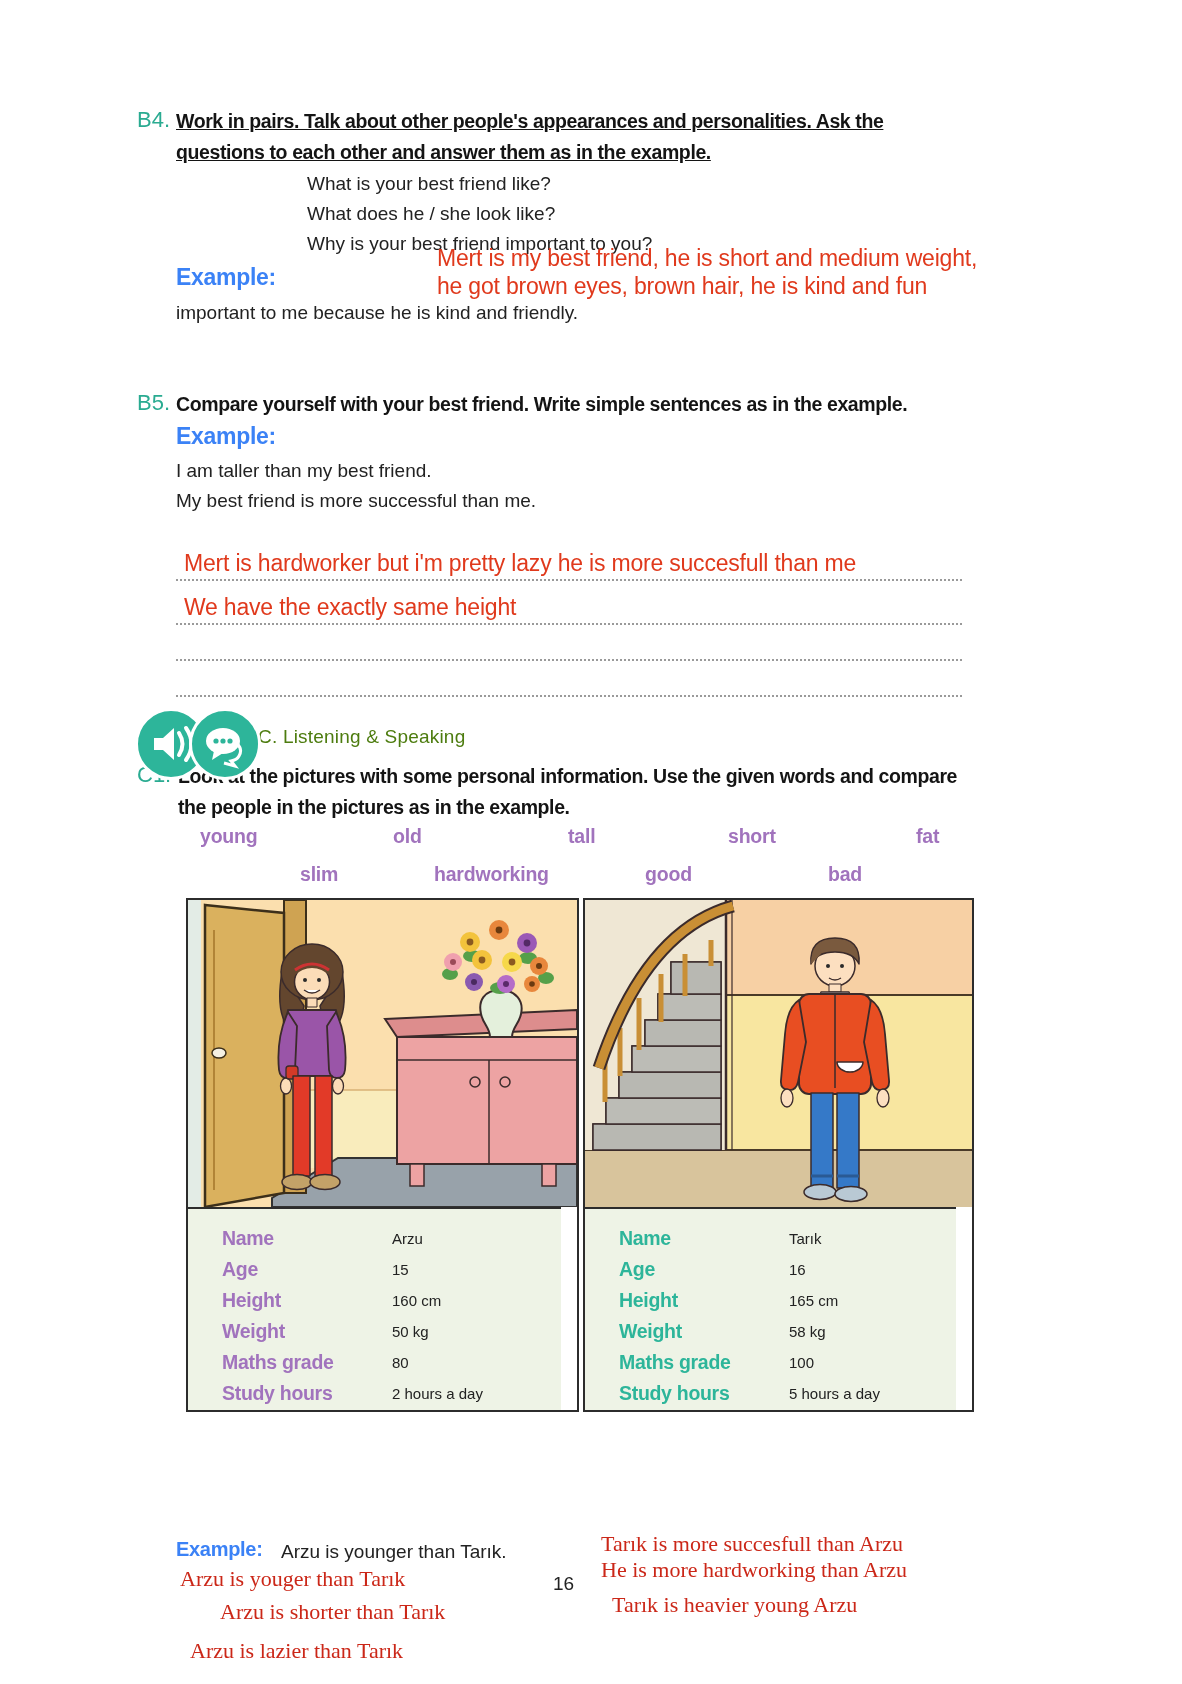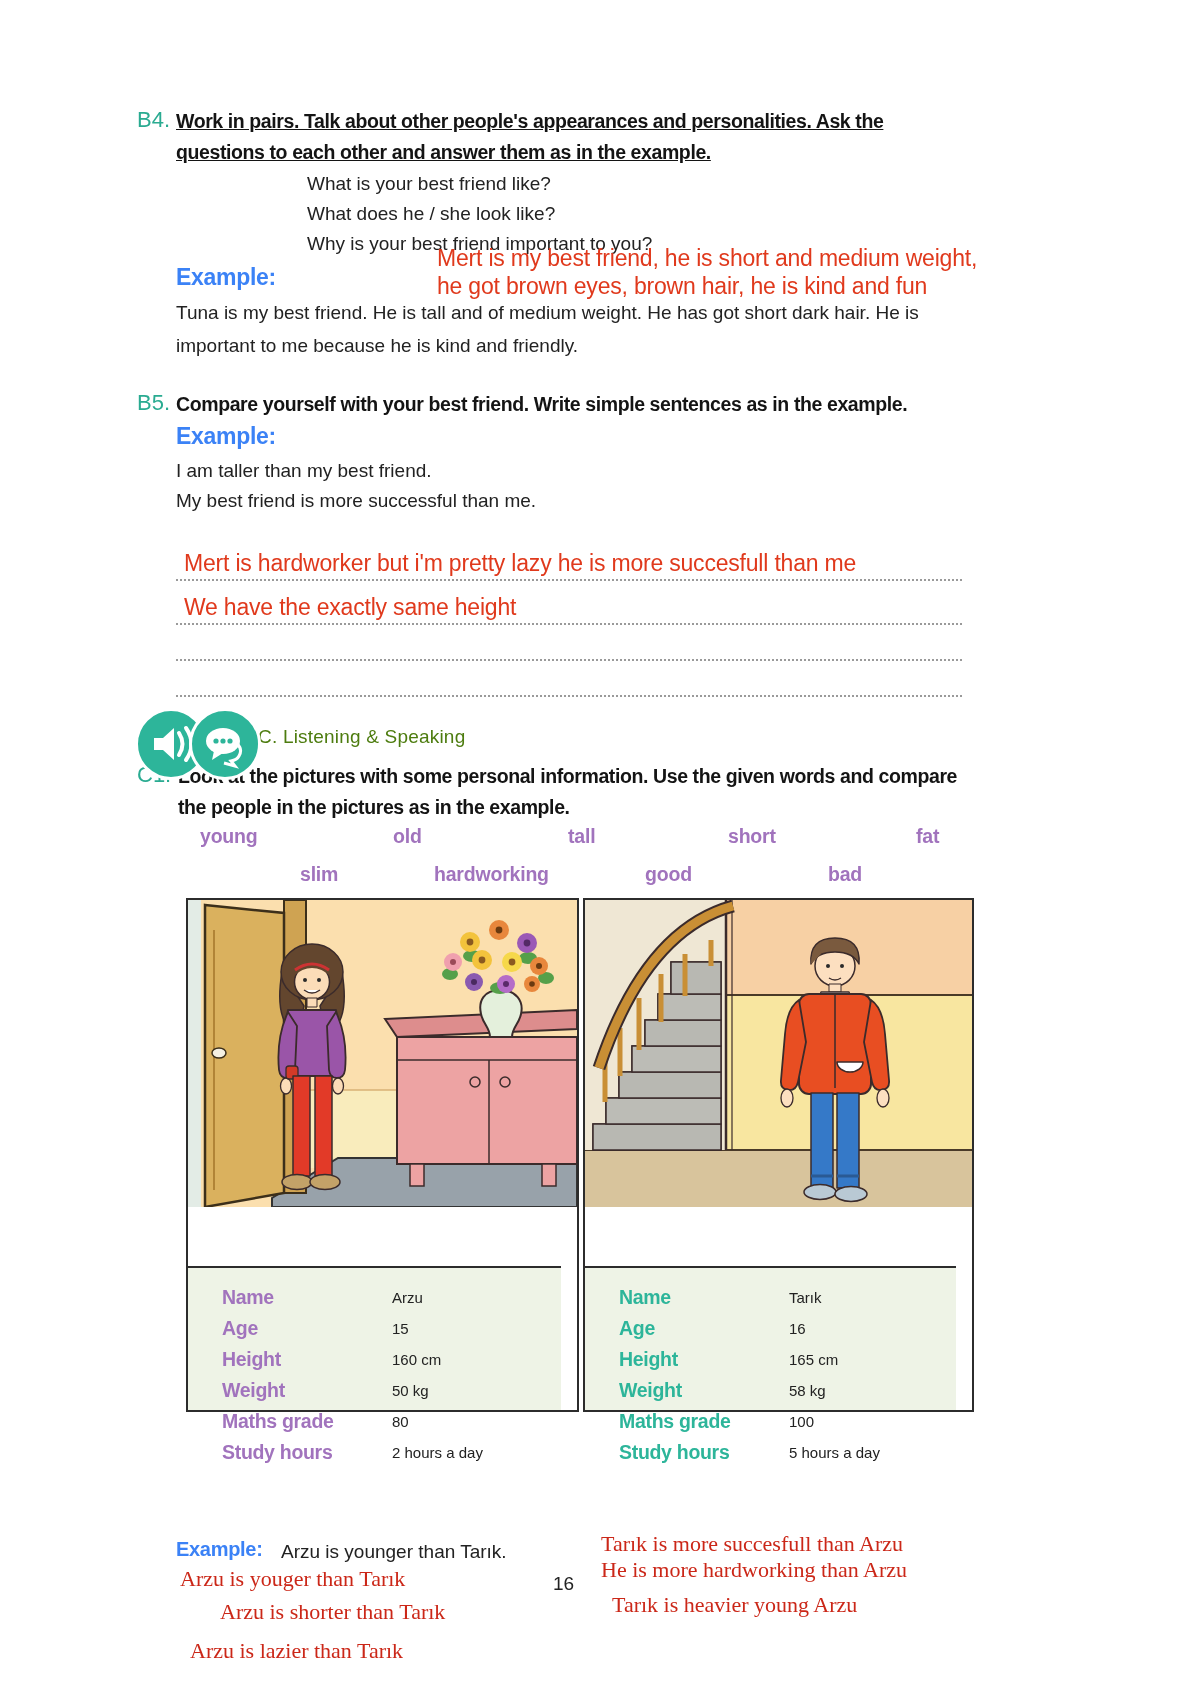--- a/index.html
+++ b/index.html
@@ -16,21 +16,21 @@
   .hand-red{color:#e0391c;font-size:23px;letter-spacing:-0.2px;white-space:nowrap;}
   .hand-serif{color:#cb2718;font-family:"Liberation Serif",serif;font-size:22px;white-space:nowrap;}
   .write-line{border-bottom:2px dotted #9a9a9a;height:34px;}
   .write-line .hand-red{position:absolute;left:8px;bottom:2px;}
   .c-title{color:#4d7c0f;font-size:19px;letter-spacing:0.2px;}
   .icon-circle{position:absolute;width:66px;height:66px;border-radius:50%;background:#2db59a;border:3px solid #ffffff;}
   .icon-circle svg{position:absolute;left:0;top:0;}
   .word{color:#a173bd;font-weight:bold;font-size:19.5px;letter-spacing:-0.2px;}
   .panel{position:absolute;border:2px solid #2c2c2c;}
   .panel .pic{display:block;}
-  .card{position:absolute;left:0;right:16px;bottom:0;height:144px;background:#eef3e6;border-top:2px solid #2c2c2c;padding:14px 0 0 34px;box-sizing:border-box;}
+  .card{position:absolute;left:0;right:16px;bottom:0;height:203px;background:#eef3e6;border-top:2px solid #2c2c2c;padding:14px 0 0 34px;box-sizing:border-box;}
   .card .row{display:flex;height:31px;align-items:center;}
   .card .lbl{width:170px;font-weight:bold;font-size:19.5px;letter-spacing:-0.3px;}
   .card.purple .lbl{color:#a173bd;}
   .card.teal .lbl{color:#2db59a;}
   .card .val{font-size:15px;color:#222;}
   .page-num{font-size:19px;color:#222;}
 </style>
 </head>
 <body>
 
@@ -46,21 +46,20 @@
     <div>What is your best friend like?</div>
     <div>What does he / she look like?</div>
     <div>Why is your best friend important to you?</div>
   </div>
 
   <div class="abs hand-red" style="left:437px;top:245px;">Mert is my best friend, he is short and medium weight,</div>
   <div class="abs hand-red" style="left:437px;top:273px;">he got brown eyes, brown hair, he is kind and fun</div>
 
   <span class="abs example-label" style="left:176px;top:264px;">Example:</span>
   <div class="abs body-text" style="left:176px;top:296px;line-height:33px;">
-    <div>Tuna is my best friend. He is tall and of medium weight. He has got short dark hair. He is</div>
     <div>important to me because he is kind and friendly.</div>
   </div>
 
   <span class="abs sec-id" style="left:137px;top:390px;">B5.</span>
   <div class="abs instr" style="left:176px;top:389px;width:830px;">Compare yourself with your best friend. Write simple sentences as in the example.</div>
 
   <span class="abs example-label" style="left:176px;top:423px;">Example:</span>
   <div class="abs body-text" style="left:176px;top:456px;">
     <div>I am taller than my best friend.</div>
     <div>My best friend is more successful than me.</div>

